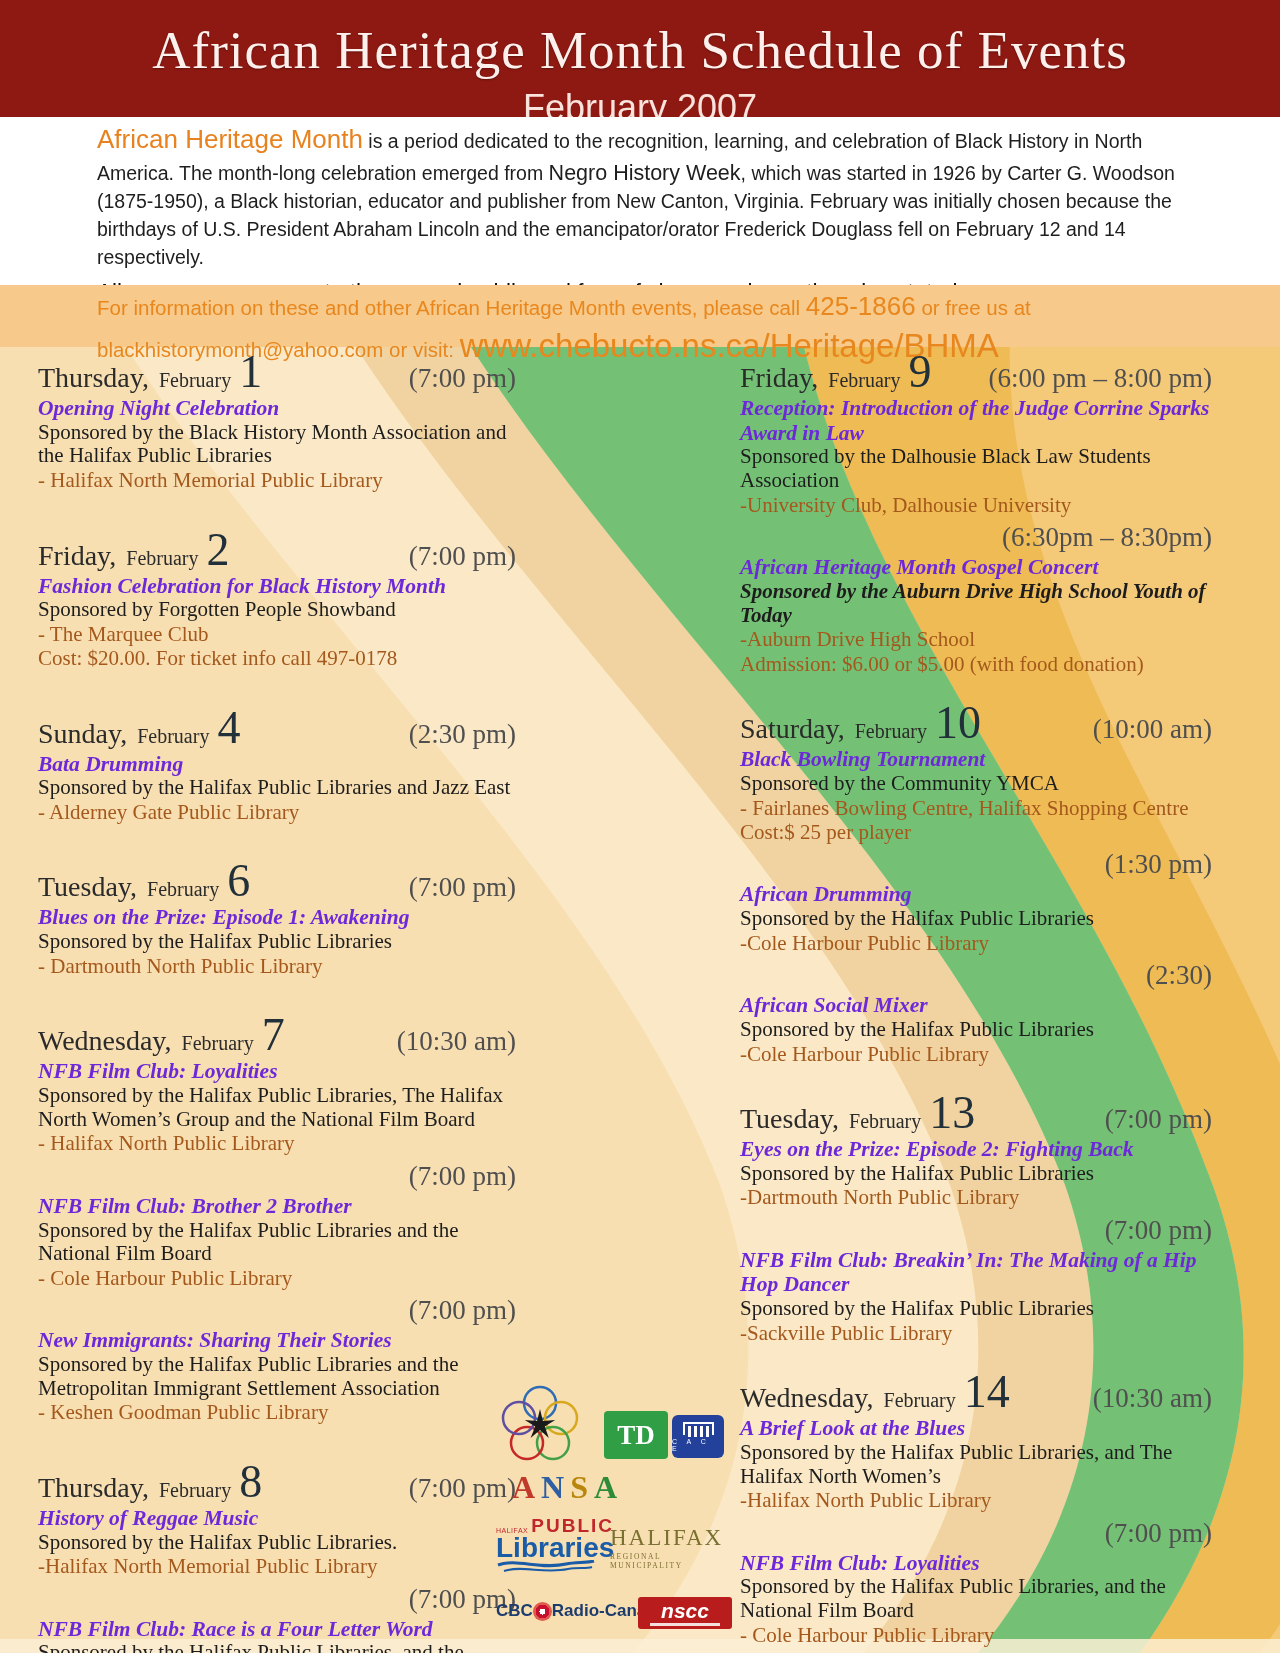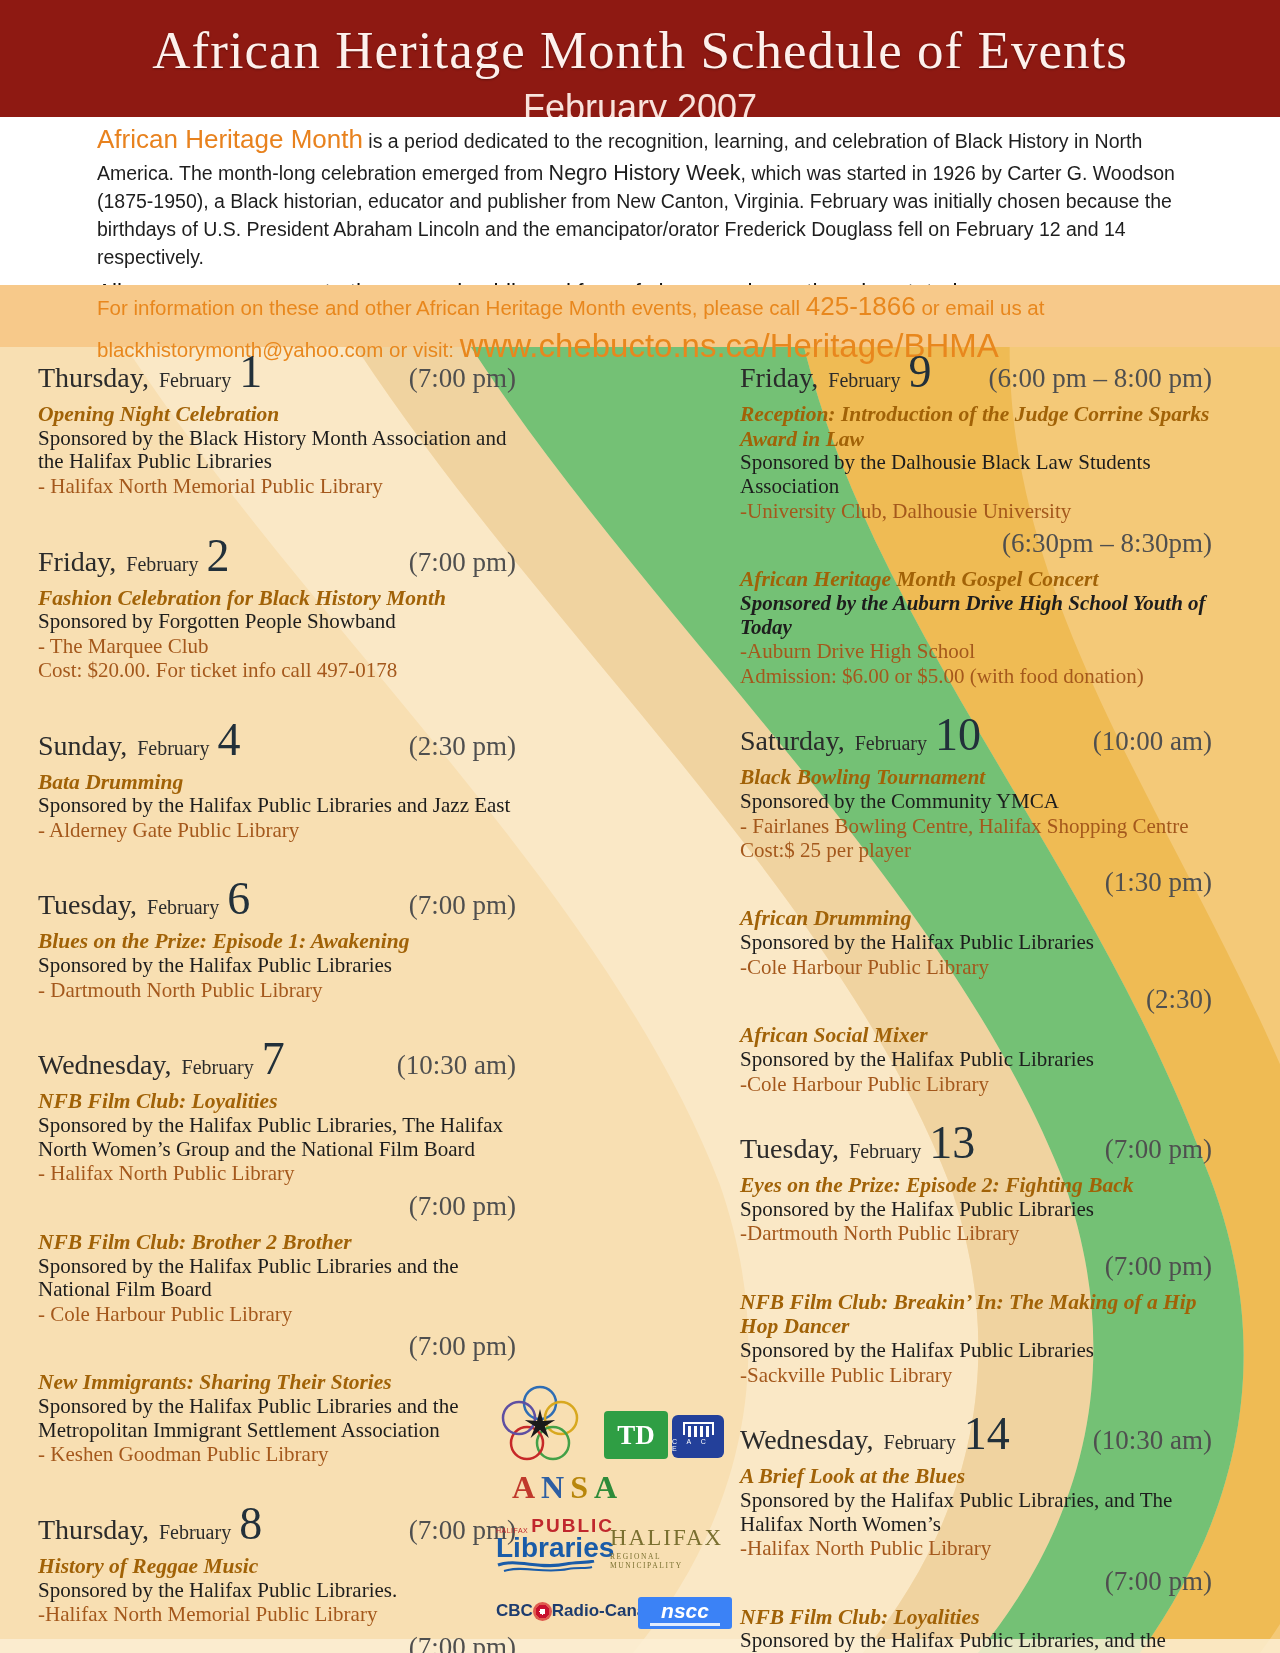--- a/index.html
+++ b/index.html
@@ -40,21 +40,21 @@
   .event.minor{margin-top:5px;}
   .event:first-child{margin-top:0;}
   .col-right .event.major{margin-top:26px;}
   .col-right .event:first-child{margin-top:0;}
 
   .head{display:flex;align-items:baseline;}
   .day{font-size:28px;color:#2b2b2b;}
   .month{font-size:20px;color:#2b2b2b;margin-left:10px;}
   .num{font-size:46px;line-height:.92;color:#22303a;margin-left:8px;}
   .time{font-size:27px;color:#4f4f4f;margin-left:auto;margin-right:4px;white-space:nowrap;}
-  .title{font-size:21.5px;font-weight:bold;font-style:italic;color:#a16207;line-height:1.15;margin-top:8px;}
+  .title{font-size:21.5px;font-weight:bold;font-style:italic;color:#6d28d9;line-height:1.15;margin-top:2px;}
   .sponsor{font-size:21px;color:#1d1d1d;line-height:1.13;}
   .sponsor.bold{font-weight:bold;font-style:italic;}
   .loc{font-size:21px;color:#a4581c;line-height:1.16;}
   .extra{font-size:21px;color:#a4581c;line-height:1.16;}
 
   
   .logos *{box-sizing:border-box;}
   .logo{position:absolute;}
   .ansa-word{position:absolute;left:512px;top:1184px;font-family:"Liberation Serif",serif;
              font-weight:bold;font-size:32px;letter-spacing:6px;}
@@ -71,21 +71,21 @@
   .hpl-halifax{color:#c0272d;font-size:7px;letter-spacing:.5px;margin-right:3px;padding-bottom:3px;}
   .hpl-public{color:#c0272d;font-weight:bold;font-size:19px;letter-spacing:2px;}
   .hpl-lib{color:#1a5ca8;font-weight:bold;font-size:28px;line-height:.9;margin-top:-2px;}
   .logo-hrm{left:610px;top:1240px;width:125px;font-family:"Liberation Serif",serif;color:#7a7030;}
   .hrm-name{font-size:23px;letter-spacing:2px;}
   .hrm-sub{font-size:7.5px;letter-spacing:1.6px;margin-top:1px;}
   .logo-cbc{left:496px;top:1316px;display:flex;align-items:center;
             font-family:"Liberation Sans",sans-serif;font-weight:bold;color:#1d3c6e;font-size:17px;}
   .cbc-gem{width:19px;height:19px;border-radius:50%;
            background:radial-gradient(circle,#ffffff 0 3px,#c8102e 3px 7px,#e05a4e 7px);}
-  .logo-nscc{left:638px;top:1312px;width:94px;height:32px;background:#3b82f6;border-radius:3px;
+  .logo-nscc{left:638px;top:1312px;width:94px;height:32px;background:#b91c1c;border-radius:3px;
              display:flex;flex-direction:column;align-items:center;justify-content:center;}
   .logo-nscc span{color:#fff;font-family:"Liberation Sans",sans-serif;font-weight:bold;
                   font-style:italic;font-size:21px;line-height:1;}
   .nscc-tag{width:70px;height:3px;background:rgba(255,255,255,.85);margin-top:2px;}
 </style>
 </head>
 <body>
 
 <div class="page">
 
@@ -106,21 +106,21 @@
       <path d="M115,45 C295,330 605,600 720,900 C765,1030 770,1200 633,1368 L863,1368 C1000,1200 995,1030 950,900 C835,600 525,330 345,45 Z" fill="#fae8c6"></path>
       <path d="M345,45 C525,330 835,600 950,900 C995,1030 1000,1200 863,1368 L978,1368 C1115,1200 1110,1030 1065,900 C950,600 640,330 460,45 Z" fill="#f0d3a0"></path>
       <path d="M800,45 C865,335 1090,570 1205,880 C1262,1020 1268,1190 1140,1368 L1280,1368 L1280,45 Z" fill="#f4c978"></path>
       <path d="M800,45 C865,335 1090,570 1205,880 C1262,1020 1268,1190 1140,1368 L1260,1368 C1390,1190 1380,1020 1320,880 C1210,570 1000,340 1010,45 Z" fill="#efbb54"></path>
       <path d="M460,45 C640,330 950,600 1065,900 C1110,1030 1115,1200 978,1368 L1140,1368 C1268,1190 1262,1020 1205,880 C1090,570 865,335 800,45 Z" fill="#74c175"></path>
       <rect x="0" y="0" width="1280" height="62" fill="#f7c98a"></rect>
       <rect x="0" y="1354" width="1280" height="14" fill="#fbeed3" opacity="0.85"></rect>
     </svg>
 
     <div class="contact">
-      <div><span>For information on these and other African Heritage Month events, please call </span><span class="phone">425-1866</span><span> or email us at</span></div>
+      <div><span>For information on these and other African Heritage Month events, please call </span><span class="phone">425-1866</span><span> or free us at</span></div>
       <div><span>blackhistorymonth@yahoo.com</span><span> or visit: </span><span class="url">www.chebucto.ns.ca/Heritage/BHMA</span></div>
     </div>
 
     <div class="col col-left">
         <div class="event major">
           <div class="head">
             <span class="day">Thursday,</span>
             <span class="month">February</span>
             <span class="num">1</span>
             <span class="time">(7:00 pm)</span>

